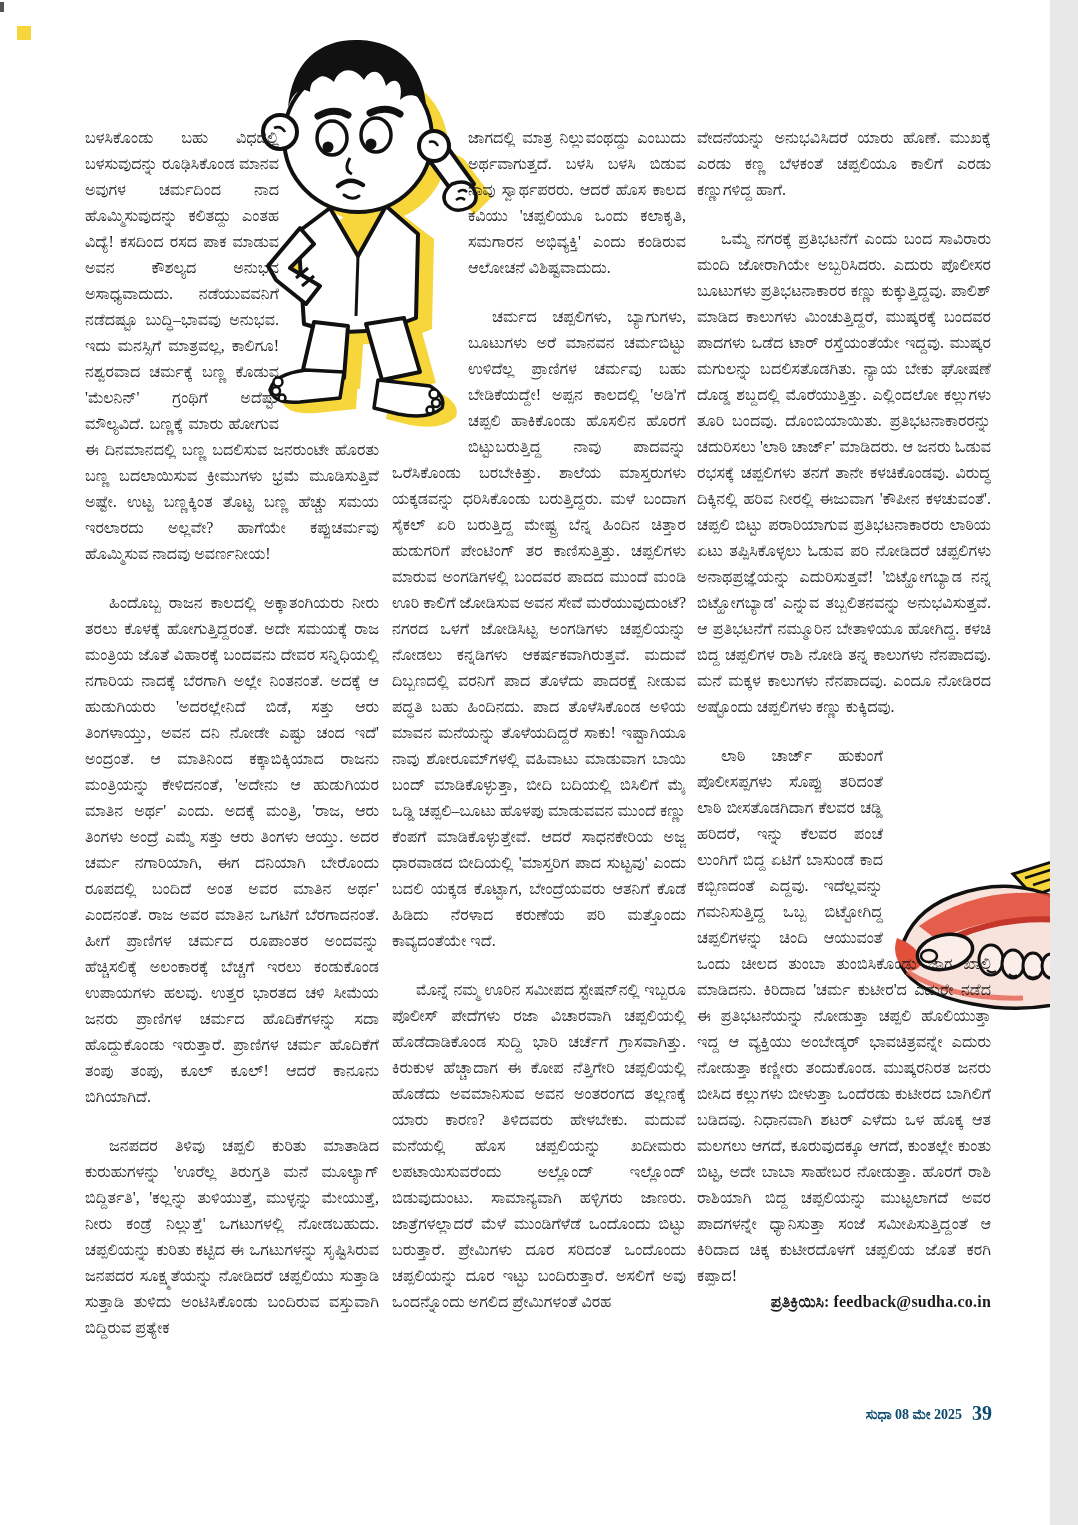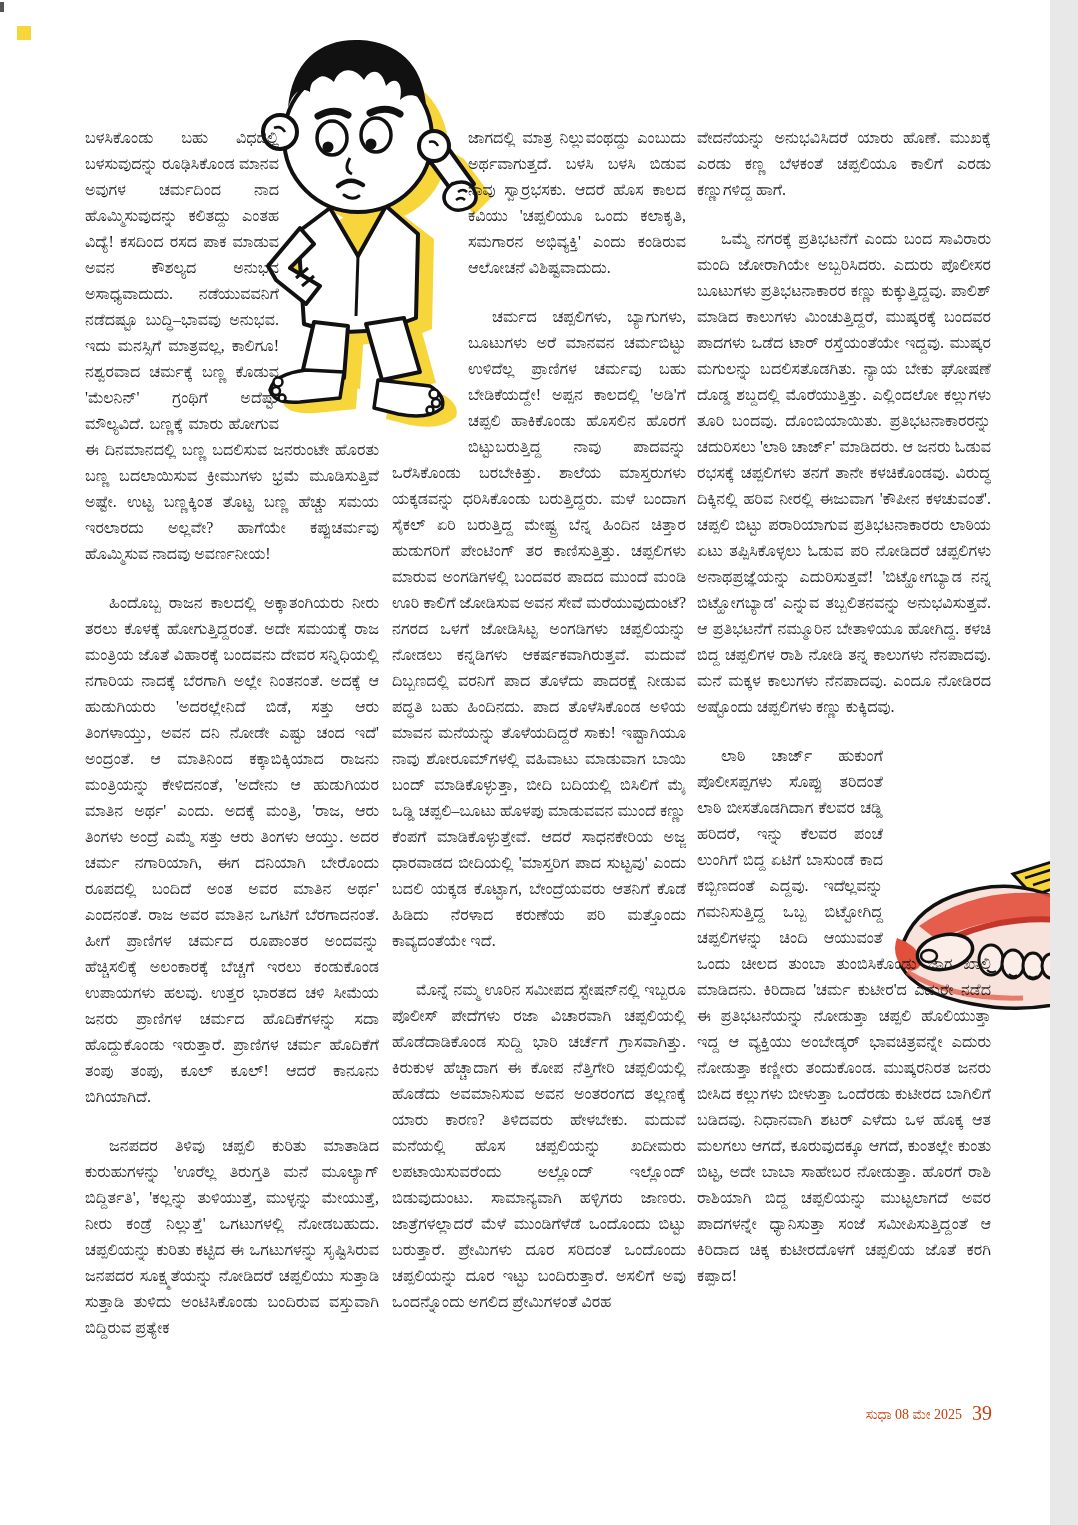--- a/index.html
+++ b/index.html
@@ -19,21 +19,21 @@
 
   
   .sp-boy-right{float:right;width:94px;height:312px;margin-left:6px;}
   .sp-boy-left{float:left;width:70px;height:332px;margin-right:6px;}
   .sp-foot{float:right;width:100px;height:152px;margin-top:56px;margin-left:8px;}
 
   .signoff{text-align:right;font-weight:bold;margin-top:2px;}
   .signoff .email{font-family:"Liberation Serif",serif;letter-spacing:.2px;}
 
   .footer{position:absolute;top:1402px;left:699px;width:293px;text-align:right;
-          font-weight:normal;font-size:14px;color:#c2410c;}
+          font-weight:bold;font-size:14px;color:#0c4a6e;}
   .footer .pagenum{font-size:20px;margin-left:10px;vertical-align:-1px;}
 
   .illus{position:absolute;pointer-events:none;}
   #boy-illus{left:246px;top:16px;width:260px;height:424px;}
   #foot-illus{left:893px;top:852px;width:185px;height:166px;}
 </style>
 </head>
 <body>
 
 <div class="page">
@@ -115,29 +115,33 @@
 
   <div class="col" id="col1">
     <div class="sp-boy-right"></div>
     <p>ಬಳಸಿಕೊಂಡು ಬಹು ವಿಧದಲ್ಲಿ ಬಳಸುವುದನ್ನು ರೂಢಿಸಿಕೊಂಡ ಮಾನವ ಅವುಗಳ ಚರ್ಮದಿಂದ ನಾದ ಹೊಮ್ಮಿಸುವುದನ್ನು ಕಲಿತದ್ದು ಎಂತಹ ವಿದ್ಯೆ! ಕಸದಿಂದ ರಸದ ಪಾಕ ಮಾಡುವ ಅವನ ಕೌಶಲ್ಯದ ಅನುಭವ ಅಸಾಧ್ಯವಾದುದು. ನಡೆಯುವವನಿಗೆ ನಡೆದಷ್ಟೂ ಬುದ್ಧಿ–ಭಾವವು ಅನುಭವ. ಇದು ಮನಸ್ಸಿಗೆ ಮಾತ್ರವಲ್ಲ, ಕಾಲಿಗೂ! ನಶ್ವರವಾದ ಚರ್ಮಕ್ಕೆ ಬಣ್ಣ ಕೊಡುವ 'ಮೆಲನಿನ್' ಗ್ರಂಥಿಗೆ ಅದೆಷ್ಟು ಮೌಲ್ಯವಿದೆ. ಬಣ್ಣಕ್ಕೆ ಮಾರು ಹೋಗುವ ಈ ದಿನಮಾನದಲ್ಲಿ ಬಣ್ಣ ಬದಲಿಸುವ ಜನರುಂಟೇ ಹೊರತು ಬಣ್ಣ ಬದಲಾಯಿಸುವ ಕ್ರೀಮುಗಳು ಭ್ರಮೆ ಮೂಡಿಸುತ್ತಿವೆ ಅಷ್ಟೇ. ಉಟ್ಟ ಬಣ್ಣಕ್ಕಿಂತ ತೊಟ್ಟ ಬಣ್ಣ ಹೆಚ್ಚು ಸಮಯ ಇರಲಾರದು ಅಲ್ಲವೇ? ಹಾಗೆಯೇ ಕಪ್ಪುಚರ್ಮವು ಹೊಮ್ಮಿಸುವ ನಾದವು ಅವರ್ಣನೀಯ!</p>
     <p class="ind">ಹಿಂದೊಬ್ಬ ರಾಜನ ಕಾಲದಲ್ಲಿ ಅಕ್ಕಾತಂಗಿಯರು ನೀರು ತರಲು ಕೊಳಕ್ಕೆ ಹೋಗುತ್ತಿದ್ದರಂತೆ. ಅದೇ ಸಮಯಕ್ಕೆ ರಾಜ ಮಂತ್ರಿಯ ಜೊತೆ ವಿಹಾರಕ್ಕೆ ಬಂದವನು ದೇವರ ಸನ್ನಿಧಿಯಲ್ಲಿ ನಗಾರಿಯ ನಾದಕ್ಕೆ ಬೆರಗಾಗಿ ಅಲ್ಲೇ ನಿಂತನಂತೆ. ಅದಕ್ಕೆ ಆ ಹುಡುಗಿಯರು 'ಅದರಲ್ಲೇನಿದೆ ಬಿಡೆ, ಸತ್ತು ಆರು ತಿಂಗಳಾಯ್ತು, ಅವನ ದನಿ ನೋಡೇ ಎಷ್ಟು ಚಂದ ಇದೆ' ಅಂದ್ರಂತೆ. ಆ ಮಾತಿನಿಂದ ಕಕ್ಕಾಬಿಕ್ಕಿಯಾದ ರಾಜನು ಮಂತ್ರಿಯನ್ನು ಕೇಳಿದನಂತೆ, 'ಅದೇನು ಆ ಹುಡುಗಿಯರ ಮಾತಿನ ಅರ್ಥ' ಎಂದು. ಅದಕ್ಕೆ ಮಂತ್ರಿ, 'ರಾಜ, ಆರು ತಿಂಗಳು ಅಂದ್ರೆ ಎಮ್ಮೆ ಸತ್ತು ಆರು ತಿಂಗಳು ಆಯ್ತು. ಅದರ ಚರ್ಮ ನಗಾರಿಯಾಗಿ, ಈಗ ದನಿಯಾಗಿ ಬೇರೊಂದು ರೂಪದಲ್ಲಿ ಬಂದಿದೆ ಅಂತ ಅವರ ಮಾತಿನ ಅರ್ಥ' ಎಂದನಂತೆ. ರಾಜ ಅವರ ಮಾತಿನ ಒಗಟಿಗೆ ಬೆರಗಾದನಂತೆ. ಹೀಗೆ ಪ್ರಾಣಿಗಳ ಚರ್ಮದ ರೂಪಾಂತರ ಅಂದವನ್ನು ಹೆಚ್ಚಿಸಲಿಕ್ಕೆ ಅಲಂಕಾರಕ್ಕೆ ಬೆಚ್ಚಗೆ ಇರಲು ಕಂಡುಕೊಂಡ ಉಪಾಯಗಳು ಹಲವು. ಉತ್ತರ ಭಾರತದ ಚಳಿ ಸೀಮೆಯ ಜನರು ಪ್ರಾಣಿಗಳ ಚರ್ಮದ ಹೊದಿಕೆಗಳನ್ನು ಸದಾ ಹೊದ್ದುಕೊಂಡು ಇರುತ್ತಾರೆ. ಪ್ರಾಣಿಗಳ ಚರ್ಮ ಹೊದಿಕೆಗೆ ತಂಪು ತಂಪು, ಕೂಲ್ ಕೂಲ್! ಆದರೆ ಕಾನೂನು ಬಿಗಿಯಾಗಿದೆ.</p>
     <p class="ind">ಜನಪದರ ತಿಳಿವು ಚಪ್ಪಲಿ ಕುರಿತು ಮಾತಾಡಿದ ಕುರುಹುಗಳನ್ನು 'ಊರೆಲ್ಲ ತಿರುಗ್ತತಿ ಮನೆ ಮೂಲ್ಯಾಗ್ ಬಿದ್ದಿರ್ತತಿ', 'ಕಲ್ಲನ್ನು ತುಳಿಯುತ್ತೆ, ಮುಳ್ಳನ್ನು ಮೇಯುತ್ತೆ, ನೀರು ಕಂಡ್ರೆ ನಿಲ್ಲುತ್ತೆ' ಒಗಟುಗಳಲ್ಲಿ ನೋಡಬಹುದು. ಚಪ್ಪಲಿಯನ್ನು ಕುರಿತು ಕಟ್ಟಿದ ಈ ಒಗಟುಗಳನ್ನು ಸೃಷ್ಟಿಸಿರುವ ಜನಪದರ ಸೂಕ್ಷ್ಮತೆಯನ್ನು ನೋಡಿದರೆ ಚಪ್ಪಲಿಯು ಸುತ್ತಾಡಿ ಸುತ್ತಾಡಿ ತುಳಿದು ಅಂಟಿಸಿಕೊಂಡು ಬಂದಿರುವ ವಸ್ತುವಾಗಿ ಬಿದ್ದಿರುವ ಪ್ರತ್ಯೇಕ</p>
   </div>
 
   <div class="col" id="col2">
     <div class="sp-boy-left"></div>
-    <p>ಜಾಗದಲ್ಲಿ ಮಾತ್ರ ನಿಲ್ಲುವಂಥದ್ದು ಎಂಬುದು ಅರ್ಥವಾಗುತ್ತದೆ. ಬಳಸಿ ಬಳಸಿ ಬಿಡುವ ನಾವು ಸ್ವಾರ್ರಭಸಕು. ಆದರೆ ಹೊಸ ಕಾಲದ ಕವಿಯು 'ಚಪ್ಪಲಿಯೂ ಒಂದು ಕಲಾಕೃತಿ, ಸಮಗಾರನ ಅಭಿವ್ಯಕ್ತಿ' ಎಂದು ಕಂಡಿರುವ ಆಲೋಚನೆ ವಿಶಿಷ್ಟವಾದುದು.</p>
+    <p>ಜಾಗದಲ್ಲಿ ಮಾತ್ರ ನಿಲ್ಲುವಂಥದ್ದು ಎಂಬುದು ಅರ್ಥವಾಗುತ್ತದೆ. ಬಳಸಿ ಬಳಸಿ ಬಿಡುವ ನಾವು ಸ್ವಾರ್ಥಪರರು. ಆದರೆ ಹೊಸ ಕಾಲದ ಕವಿಯು 'ಚಪ್ಪಲಿಯೂ ಒಂದು ಕಲಾಕೃತಿ, ಸಮಗಾರನ ಅಭಿವ್ಯಕ್ತಿ' ಎಂದು ಕಂಡಿರುವ ಆಲೋಚನೆ ವಿಶಿಷ್ಟವಾದುದು.</p>
     <p class="ind">ಚರ್ಮದ ಚಪ್ಪಲಿಗಳು, ಬ್ಯಾಗುಗಳು, ಬೂಟುಗಳು ಅರೆ ಮಾನವನ ಚರ್ಮಬಿಟ್ಟು ಉಳಿದೆಲ್ಲ ಪ್ರಾಣಿಗಳ ಚರ್ಮವು ಬಹು ಬೇಡಿಕೆಯದ್ದೇ! ಅಪ್ಪನ ಕಾಲದಲ್ಲಿ 'ಅಡಿ'ಗೆ ಚಪ್ಪಲಿ ಹಾಕಿಕೊಂಡು ಹೊಸಲಿನ ಹೊರಗೆ ಬಿಟ್ಟುಬರುತ್ತಿದ್ದ ನಾವು ಪಾದವನ್ನು ಒರೆಸಿಕೊಂಡು ಬರಬೇಕಿತ್ತು. ಶಾಲೆಯ ಮಾಸ್ತರುಗಳು ಯಕ್ಕಡವನ್ನು ಧರಿಸಿಕೊಂಡು ಬರುತ್ತಿದ್ದರು. ಮಳೆ ಬಂದಾಗ ಸೈಕಲ್ ಏರಿ ಬರುತ್ತಿದ್ದ ಮೇಷ್ಟ್ರ ಬೆನ್ನ ಹಿಂದಿನ ಚಿತ್ತಾರ ಹುಡುಗರಿಗೆ ಪೇಂಟಿಂಗ್ ತರ ಕಾಣಿಸುತ್ತಿತ್ತು. ಚಪ್ಪಲಿಗಳು ಮಾರುವ ಅಂಗಡಿಗಳಲ್ಲಿ ಬಂದವರ ಪಾದದ ಮುಂದೆ ಮಂಡಿ ಊರಿ ಕಾಲಿಗೆ ಜೋಡಿಸುವ ಅವನ ಸೇವೆ ಮರೆಯುವುದುಂಟೆ? ನಗರದ ಒಳಗೆ ಜೋಡಿಸಿಟ್ಟ ಅಂಗಡಿಗಳು ಚಪ್ಪಲಿಯನ್ನು ನೋಡಲು ಕನ್ನಡಿಗಳು ಆಕರ್ಷಕವಾಗಿರುತ್ತವೆ. ಮದುವೆ ದಿಬ್ಬಣದಲ್ಲಿ ವರನಿಗೆ ಪಾದ ತೊಳೆದು ಪಾದರಕ್ಷೆ ನೀಡುವ ಪದ್ಧತಿ ಬಹು ಹಿಂದಿನದು. ಪಾದ ತೊಳೆಸಿಕೊಂಡ ಅಳಿಯ ಮಾವನ ಮನೆಯನ್ನು ತೊಳೆಯದಿದ್ದರೆ ಸಾಕು! ಇಷ್ಟಾಗಿಯೂ ನಾವು ಶೋರೂಮ್‌ಗಳಲ್ಲಿ ವಹಿವಾಟು ಮಾಡುವಾಗ ಬಾಯಿ ಬಂದ್ ಮಾಡಿಕೊಳ್ಳುತ್ತಾ, ಬೀದಿ ಬದಿಯಲ್ಲಿ ಬಿಸಿಲಿಗೆ ಮೈ ಒಡ್ಡಿ ಚಪ್ಪಲಿ–ಬೂಟು ಹೊಳಪು ಮಾಡುವವನ ಮುಂದೆ ಕಣ್ಣು ಕೆಂಪಗೆ ಮಾಡಿಕೊಳ್ಳುತ್ತೇವೆ. ಆದರೆ ಸಾಧನಕೇರಿಯ ಅಜ್ಜ ಧಾರವಾಡದ ಬೀದಿಯಲ್ಲಿ 'ಮಾಸ್ತರಿಗ ಪಾದ ಸುಟ್ಟವು' ಎಂದು ಬದಲಿ ಯಕ್ಕಡ ಕೊಟ್ಟಾಗ, ಬೇಂದ್ರೆಯವರು ಆತನಿಗೆ ಕೊಡೆ ಹಿಡಿದು ನೆರಳಾದ ಕರುಣೆಯ ಪರಿ ಮತ್ತೊಂದು ಕಾವ್ಯದಂತೆಯೇ ಇದೆ.</p>
     <p class="ind">ಮೊನ್ನೆ ನಮ್ಮ ಊರಿನ ಸಮೀಪದ ಸ್ಟೇಷನ್‌ನಲ್ಲಿ ಇಬ್ಬರೂ ಪೊಲೀಸ್ ಪೇದೆಗಳು ರಜಾ ವಿಚಾರವಾಗಿ ಚಪ್ಪಲಿಯಲ್ಲಿ ಹೊಡೆದಾಡಿಕೊಂಡ ಸುದ್ದಿ ಭಾರಿ ಚರ್ಚೆಗೆ ಗ್ರಾಸವಾಗಿತ್ತು. ಕಿರುಕುಳ ಹೆಚ್ಚಾದಾಗ ಈ ಕೋಪ ನೆತ್ತಿಗೇರಿ ಚಪ್ಪಲಿಯಲ್ಲಿ ಹೊಡೆದು ಅವಮಾನಿಸುವ ಅವನ ಅಂತರಂಗದ ತಲ್ಲಣಕ್ಕೆ ಯಾರು ಕಾರಣ? ತಿಳಿದವರು ಹೇಳಬೇಕು. ಮದುವೆ ಮನೆಯಲ್ಲಿ ಹೊಸ ಚಪ್ಪಲಿಯನ್ನು ಖದೀಮರು ಲಪಟಾಯಿಸುವರೆಂದು ಅಲ್ಲೊಂದ್ ಇಲ್ಲೊಂದ್ ಬಿಡುವುದುಂಟು. ಸಾಮಾನ್ಯವಾಗಿ ಹಳ್ಳಿಗರು ಜಾಣರು. ಜಾತ್ರೆಗಳಲ್ಲಾದರೆ ಮೆಳೆ ಮುಂಡಿಗೆಳೆಡೆ ಒಂದೊಂದು ಬಿಟ್ಟು ಬರುತ್ತಾರೆ. ಪ್ರೇಮಿಗಳು ದೂರ ಸರಿದಂತೆ ಒಂದೊಂದು ಚಪ್ಪಲಿಯನ್ನು ದೂರ ಇಟ್ಟು ಬಂದಿರುತ್ತಾರೆ. ಅಸಲಿಗೆ ಅವು ಒಂದನ್ನೊಂದು ಅಗಲಿದ ಪ್ರೇಮಿಗಳಂತೆ ವಿರಹ</p>
   </div>
 
   <div class="col" id="col3">
     <p>ವೇದನೆಯನ್ನು ಅನುಭವಿಸಿದರೆ ಯಾರು ಹೊಣೆ. ಮುಖಕ್ಕೆ ಎರಡು ಕಣ್ಣ ಬೆಳಕಂತೆ ಚಪ್ಪಲಿಯೂ ಕಾಲಿಗೆ ಎರಡು ಕಣ್ಣುಗಳಿದ್ದ ಹಾಗೆ.</p>
     <p class="ind">ಒಮ್ಮೆ ನಗರಕ್ಕೆ ಪ್ರತಿಭಟನೆಗೆ ಎಂದು ಬಂದ ಸಾವಿರಾರು ಮಂದಿ ಜೋರಾಗಿಯೇ ಅಬ್ಬರಿಸಿದರು. ಎದುರು ಪೊಲೀಸರ ಬೂಟುಗಳು ಪ್ರತಿಭಟನಾಕಾರರ ಕಣ್ಣು ಕುಕ್ಕುತ್ತಿದ್ದವು. ಪಾಲಿಶ್ ಮಾಡಿದ ಕಾಲುಗಳು ಮಿಂಚುತ್ತಿದ್ದರೆ, ಮುಷ್ಕರಕ್ಕೆ ಬಂದವರ ಪಾದಗಳು ಒಡೆದ ಟಾರ್ ರಸ್ತೆಯಂತೆಯೇ ಇದ್ದವು. ಮುಷ್ಕರ ಮಗುಲನ್ನು ಬದಲಿಸತೊಡಗಿತು. ನ್ಯಾಯ ಬೇಕು ಘೋಷಣೆ ದೊಡ್ಡ ಶಬ್ದದಲ್ಲಿ ಮೊರೆಯುತ್ತಿತ್ತು. ಎಲ್ಲಿಂದಲೋ ಕಲ್ಲುಗಳು ತೂರಿ ಬಂದವು. ದೊಂಬಿಯಾಯಿತು. ಪ್ರತಿಭಟನಾಕಾರರನ್ನು ಚದುರಿಸಲು 'ಲಾಠಿ ಚಾರ್ಜ್' ಮಾಡಿದರು. ಆ ಜನರು ಓಡುವ ರಭಸಕ್ಕೆ ಚಪ್ಪಲಿಗಳು ತನಗೆ ತಾನೇ ಕಳಚಿಕೊಂಡವು. ವಿರುದ್ಧ ದಿಕ್ಕಿನಲ್ಲಿ ಹರಿವ ನೀರಲ್ಲಿ ಈಜುವಾಗ 'ಕೌಪೀನ ಕಳಚುವಂತೆ'. ಚಪ್ಪಲಿ ಬಿಟ್ಟು ಪರಾರಿಯಾಗುವ ಪ್ರತಿಭಟನಾಕಾರರು ಲಾಠಿಯ ಏಟು ತಪ್ಪಿಸಿಕೊಳ್ಳಲು ಓಡುವ ಪರಿ ನೋಡಿದರೆ ಚಪ್ಪಲಿಗಳು ಅನಾಥಪ್ರಜ್ಞೆಯನ್ನು ಎದುರಿಸುತ್ತವೆ! 'ಬಿಟ್ಹೋಗಬ್ಯಾಡ ನನ್ನ ಬಿಟ್ಹೋಗಬ್ಯಾಡ' ಎನ್ನುವ ತಬ್ಬಲಿತನವನ್ನು ಅನುಭವಿಸುತ್ತವೆ. ಆ ಪ್ರತಿಭಟನೆಗೆ ನಮ್ಮೂರಿನ ಬೇತಾಳಿಯೂ ಹೋಗಿದ್ದ. ಕಳಚಿ ಬಿದ್ದ ಚಪ್ಪಲಿಗಳ ರಾಶಿ ನೋಡಿ ತನ್ನ ಕಾಲುಗಳು ನೆನಪಾದವು. ಮನೆ ಮಕ್ಕಳ ಕಾಲುಗಳು ನೆನಪಾದವು. ಎಂದೂ ನೋಡಿರದ ಅಷ್ಟೊಂದು ಚಪ್ಪಲಿಗಳು ಕಣ್ಣು ಕುಕ್ಕಿದವು.</p>
     <div class="sp-foot"></div>
     <p class="ind">ಲಾಠಿ ಚಾರ್ಜ್ ಹುಕುಂಗೆ ಪೊಲೀಸಪ್ಪಗಳು ಸೊಪ್ಪು ತರಿದಂತೆ ಲಾಠಿ ಬೀಸತೊಡಗಿದಾಗ ಕೆಲವರ ಚಡ್ಡಿ ಹರಿದರೆ, ಇನ್ನು ಕೆಲವರ ಪಂಚೆ ಲುಂಗಿಗೆ ಬಿದ್ದ ಏಟಿಗೆ ಬಾಸುಂಡೆ ಕಾದ ಕಬ್ಬಿಣದಂತೆ ಎದ್ದವು. ಇದೆಲ್ಲವನ್ನು ಗಮನಿಸುತ್ತಿದ್ದ ಒಬ್ಬ ಬಿಟ್ಟೋಗಿದ್ದ ಚಪ್ಪಲಿಗಳನ್ನು ಚಿಂದಿ ಆಯುವಂತೆ ಒಂದು ಚೀಲದ ತುಂಬಾ ತುಂಬಿಸಿಕೊಂಡು ಜಾಗ ಖಾಲಿ ಮಾಡಿದನು. ಕಿರಿದಾದ 'ಚರ್ಮ ಕುಟೀರ'ದ ಎದುರೇ ನಡೆದ ಈ ಪ್ರತಿಭಟನೆಯನ್ನು ನೋಡುತ್ತಾ ಚಪ್ಪಲಿ ಹೊಲಿಯುತ್ತಾ ಇದ್ದ ಆ ವ್ಯಕ್ತಿಯು ಅಂಬೇಡ್ಕರ್ ಭಾವಚಿತ್ರವನ್ನೇ ಎದುರು ನೋಡುತ್ತಾ ಕಣ್ಣೀರು ತಂದುಕೊಂಡ. ಮುಷ್ಕರನಿರತ ಜನರು ಬೀಸಿದ ಕಲ್ಲುಗಳು ಬೀಳುತ್ತಾ ಒಂದೆರಡು ಕುಟೀರದ ಬಾಗಿಲಿಗೆ ಬಡಿದವು. ನಿಧಾನವಾಗಿ ಶಟರ್ ಎಳೆದು ಒಳ ಹೊಕ್ಕ ಆತ ಮಲಗಲು ಆಗದೆ, ಕೂರುವುದಕ್ಕೂ ಆಗದೆ, ಕುಂತಲ್ಲೇ ಕುಂತು ಬಿಟ್ಟ, ಅದೇ ಬಾಬಾ ಸಾಹೇಬರ ನೋಡುತ್ತಾ. ಹೊರಗೆ ರಾಶಿ ರಾಶಿಯಾಗಿ ಬಿದ್ದ ಚಪ್ಪಲಿಯನ್ನು ಮುಟ್ಟಲಾಗದೆ ಅವರ ಪಾದಗಳನ್ನೇ ಧ್ಯಾನಿಸುತ್ತಾ ಸಂಜೆ ಸಮೀಪಿಸುತ್ತಿದ್ದಂತೆ ಆ ಕಿರಿದಾದ ಚಿಕ್ಕ ಕುಟೀರದೊಳಗೆ ಚಪ್ಪಲಿಯ ಜೊತೆ ಕರಗಿ ಕಪ್ಪಾದ!</p>
+    <p class="signoff">
+      <span>ಪ್ರತಿಕ್ರಿಯಿಸಿ:</span>
+      <span class="email">feedback@sudha.co.in</span>
+    </p>
   </div>
 
   <div class="footer">
     <span>ಸುಧಾ 08 ಮೇ 2025</span><span class="pagenum">39</span>
   </div>
 
 </div>
 
 </body></html>

